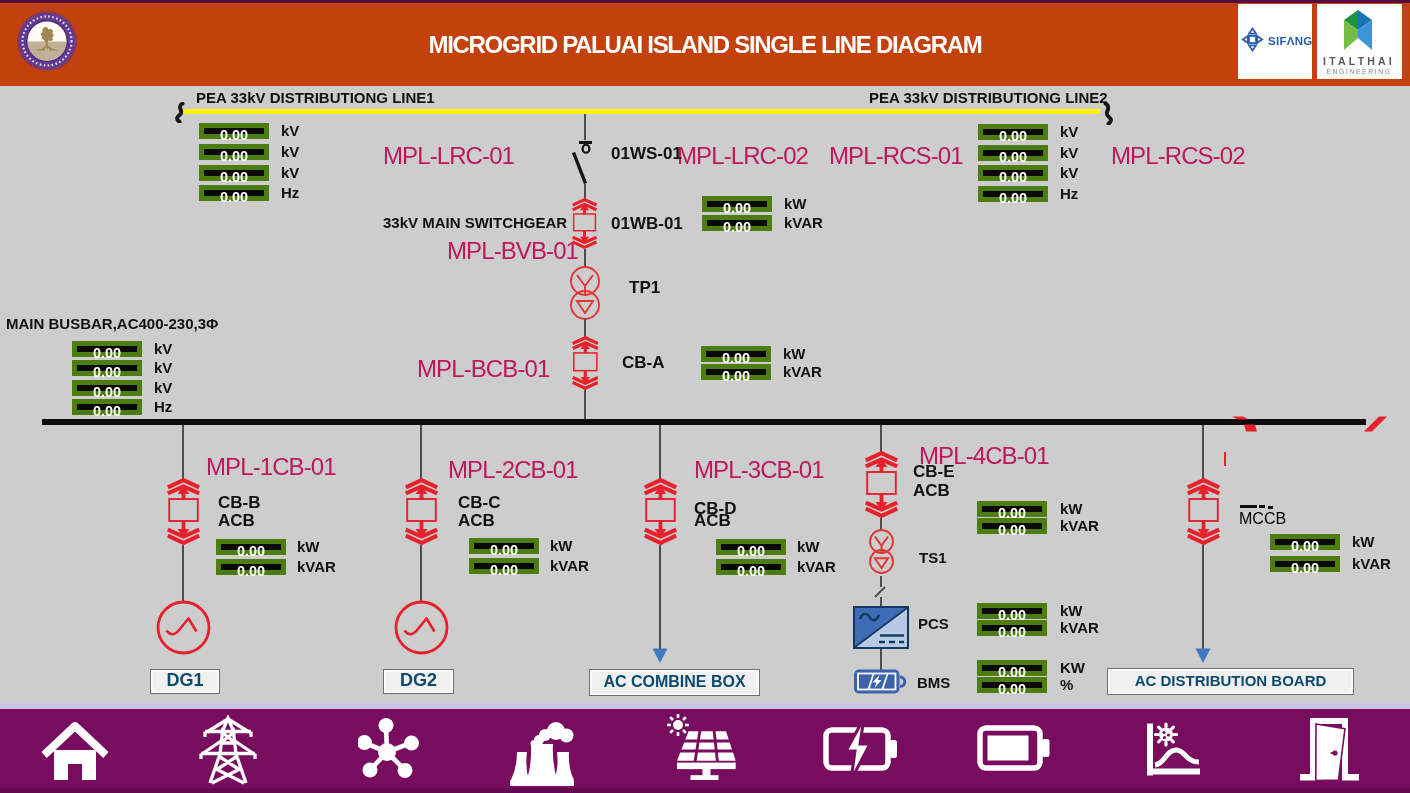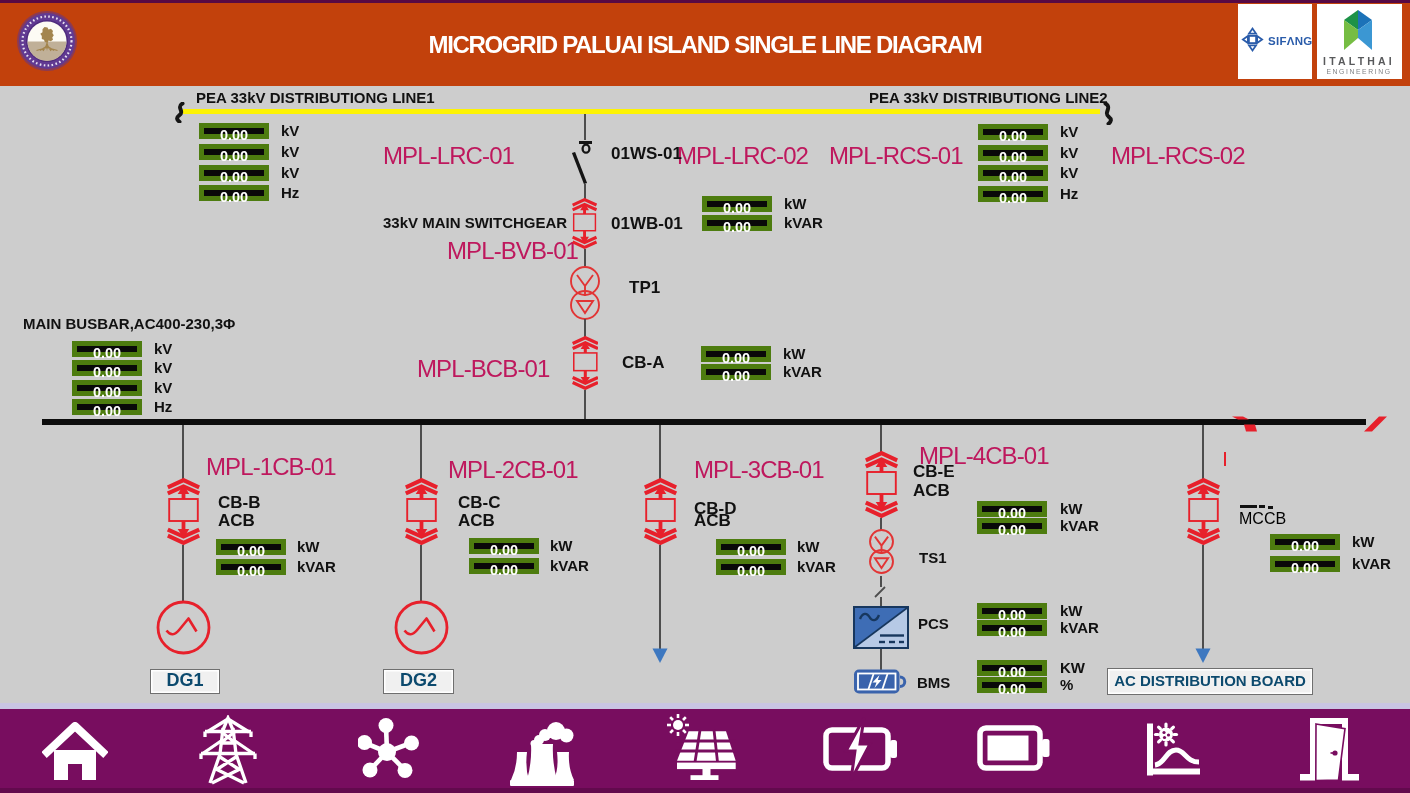--- a/index.html
+++ b/index.html
@@ -102,21 +102,21 @@
 <div class="abs blk17" style="left:629px;top:278px;">TP1</div>
 <div class="abs blk17" style="left:622px;top:353px;">CB-A</div>
 <div class="abs mb" style="left:702px;top:196.0px;width:70px;height:16px">0.00</div>
     <div class="abs unit" style="left:784px;top:195.0px">kW</div>
     <div class="abs mb" style="left:702px;top:215.0px;width:70px;height:16px">0.00</div>
     <div class="abs unit" style="left:784px;top:214.0px">kVAR</div>
 <div class="abs mb" style="left:701px;top:346.0px;width:70px;height:16px">0.00</div>
     <div class="abs unit" style="left:783px;top:345.0px">kW</div>
     <div class="abs mb" style="left:701px;top:364.0px;width:70px;height:16px">0.00</div>
     <div class="abs unit" style="left:783px;top:363.0px">kVAR</div>
-<div class="abs blk15" style="left:23px;top:315px;">MAIN BUSBAR,AC400-230,3Φ</div>
+<div class="abs blk15" style="left:6px;top:315px;">MAIN BUSBAR,AC400-230,3Φ</div>
 <div class="abs mb" style="left:72px;top:341.0px;width:70px;height:16px">0.00</div>
     <div class="abs unit" style="left:154px;top:340.0px">kV</div>
     <div class="abs mb" style="left:72px;top:360.4px;width:70px;height:16px">0.00</div>
     <div class="abs unit" style="left:154px;top:359.4px">kV</div>
     <div class="abs mb" style="left:72px;top:379.8px;width:70px;height:16px">0.00</div>
     <div class="abs unit" style="left:154px;top:378.8px">kV</div>
     <div class="abs mb" style="left:72px;top:399.2px;width:70px;height:16px">0.00</div>
     <div class="abs unit" style="left:154px;top:398.2px">Hz</div>
 <div class="abs" style="left:42px;top:419px;width:1324px;height:6px;background:#0d0d0d"></div>
 <svg class="abs" style="left:1228px;top:413px" width="162" height="21" viewBox="0 0 162 21">
@@ -194,20 +194,21 @@
 <path d="M0.8,57.7 L16.5,64.9 L32.2,57.7" stroke-width="4.1"></path>
 <path d="M0.8,51.5 L16.5,58.6 L32.2,51.5" stroke-width="4.1"></path>
 </g>
 <polygon points="10.7,16.1 22.3,16.1 16.5,7" fill="#e7202b"></polygon>
 <polygon points="10.7,50.9 22.3,50.9 16.5,60" fill="#e7202b"></polygon>
 </svg>
 <div class="abs" style="left:659.0px;top:545px;width:2px;height:105px;background:#4d4d4d"></div>
 <svg class="abs" style="left:652px;top:648px" width="16" height="16" viewBox="0 0 16 16">
       <polygon points="0.5,0.5 15.5,0.5 8,15" fill="#3e78c0"></polygon>
     </svg>
+<div class="abs btn" style="left:589px;top:669px;width:171px;height:27px;font-size:16px;line-height:23px">AC COMBINE BOX</div>
 <div class="abs red" style="left:694px;top:456px;">MPL-3CB-01</div>
 <div class="abs blk17" style="left:694px;top:471px;margin-top:28px;">CB-D</div>
 <div class="abs blk17" style="left:694px;top:511px;">ACB</div>
 <div class="abs mb" style="left:716px;top:539.0px;width:70px;height:16px">0.00</div>
     <div class="abs unit" style="left:797px;top:538.0px">kW</div>
     <div class="abs mb" style="left:716px;top:558.6px;width:70px;height:16px">0.00</div>
     <div class="abs unit" style="left:797px;top:557.6px">kVAR</div>
 <div class="abs" style="left:880.0px;top:425px;width:2px;height:27px;background:#4d4d4d"></div>
 <svg class="abs" style="left:864.5px;top:451px" width="33.0" height="67" viewBox="0 0 33 67">
 <g stroke="#e7202b" fill="none">
@@ -284,21 +285,21 @@
 <path d="M0.8,57.7 L16.5,64.9 L32.2,57.7" stroke-width="4.1"></path>
 <path d="M0.8,51.5 L16.5,58.6 L32.2,51.5" stroke-width="4.1"></path>
 </g>
 <polygon points="10.7,16.1 22.3,16.1 16.5,7" fill="#e7202b"></polygon>
 <polygon points="10.7,50.9 22.3,50.9 16.5,60" fill="#e7202b"></polygon>
 </svg>
 <div class="abs" style="left:1202.0px;top:545px;width:2px;height:105px;background:#4d4d4d"></div>
 <svg class="abs" style="left:1195px;top:648px" width="16" height="16" viewBox="0 0 16 16">
       <polygon points="0.5,0.5 15.5,0.5 8,15" fill="#3e78c0"></polygon>
     </svg>
-<div class="abs btn" style="left:1107px;top:668px;width:206px;height:27px;font-size:15px;line-height:23px">AC DISTRIBUTION BOARD</div>
+<div class="abs btn" style="left:1107px;top:668px;width:247px;height:27px;font-size:15px;line-height:23px">AC DISTRIBUTION BOARD</div>
 <div class="abs blk16" style="left:1239px;top:510px;">MCCB</div>
 <div class="abs" style="left:1240px;top:505px;width:17px;height:3px;background:#111"></div>
 <div class="abs" style="left:1259px;top:505px;width:6px;height:3px;background:#111"></div>
 <div class="abs" style="left:1268px;top:506px;width:5px;height:3px;background:#111"></div>
 <div class="abs mb" style="left:1270px;top:534.0px;width:70px;height:16px">0.00</div>
     <div class="abs unit" style="left:1352px;top:533.0px">kW</div>
     <div class="abs mb" style="left:1270px;top:556.0px;width:70px;height:16px">0.00</div>
     <div class="abs unit" style="left:1352px;top:555.0px">kVAR</div>
 <div id="header">
 <div class="abs" style="left:0;top:0;width:1410px;height:3px;background:#570944"></div>

